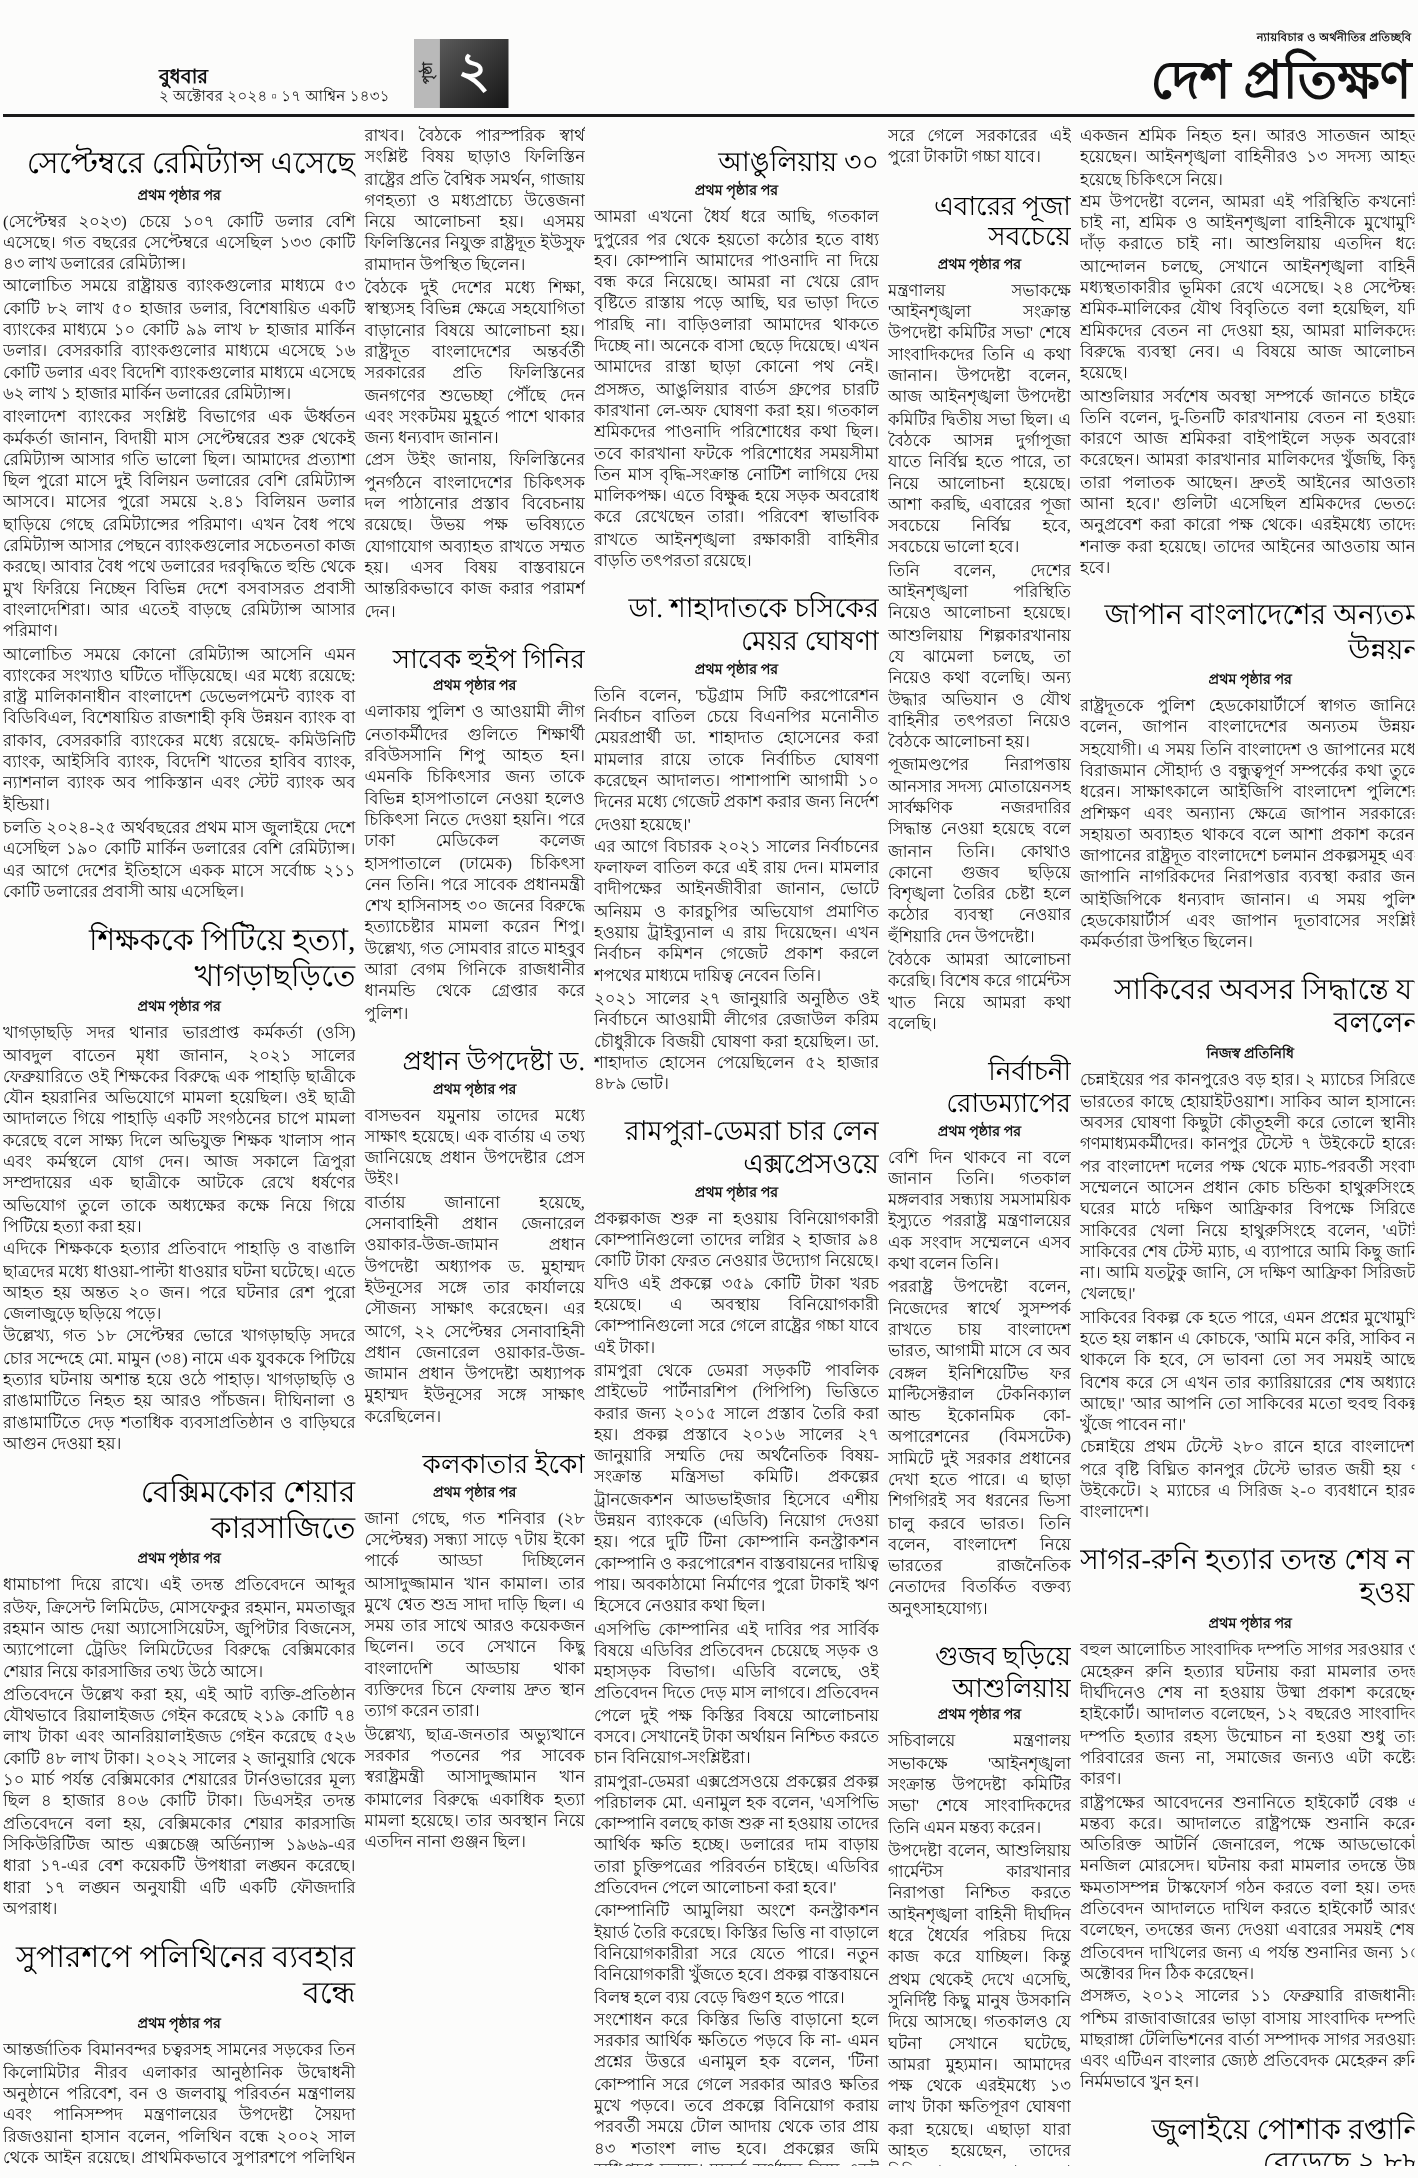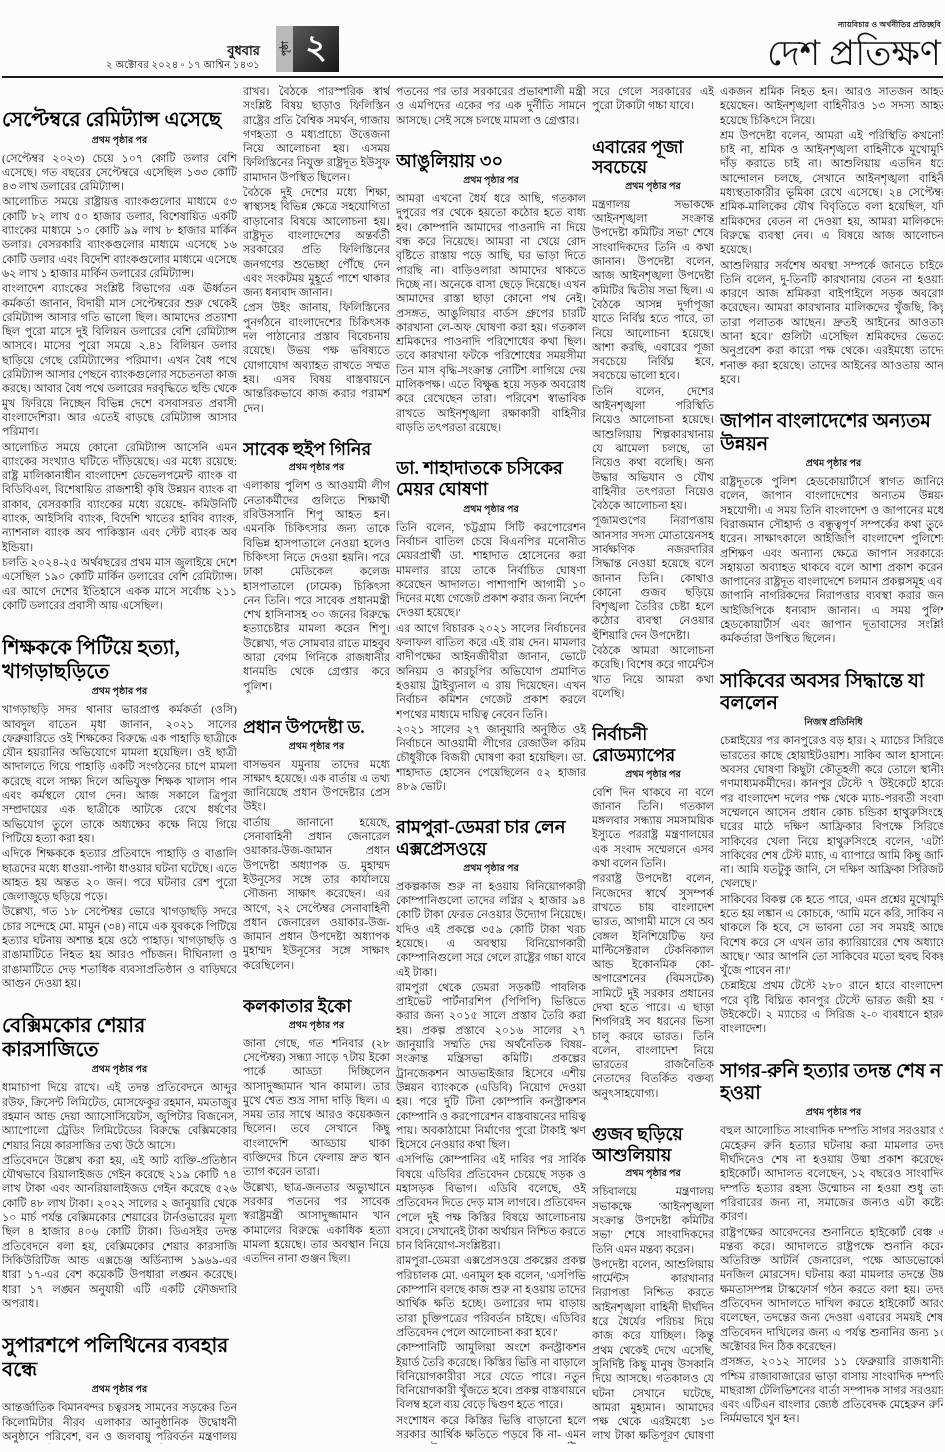--- a/index.html
+++ b/index.html
@@ -9,50 +9,50 @@
     -webkit-font-smoothing:antialiased;
   }
   .page{width:945px;height:1452px;position:relative;box-sizing:border-box;padding:26px 2px 0 2px;}
   
   .page-header{
     display:flex;align-items:flex-end;gap:10px;
     border-bottom:2px solid #1a1a1a;padding:0 2px 4px 2px;height:52px;box-sizing:border-box;
   }
   .hdr-spacer{width:92px;}
   .date-block{
-    text-align:right;line-height:1.15;border-bottom:0;padding-bottom:2px;min-width:150px;margin-top:30px;
+    line-height:1.15;border-bottom:0;padding-bottom:2px;min-width:150px;margin-top:30px;
   }
   .date-day{font-weight:bold;font-size:13px;}
   .date-line{font-size:10px;letter-spacing:.2px;}
   .page-no-wrap{display:flex;align-items:stretch;height:46px;margin-left:6px;}
   .page-word{
     background:#b9b9b9;color:#222;width:17px;display:flex;align-items:center;justify-content:center;
     writing-mode:vertical-rl;transform:rotate(180deg);font-size:9px;font-weight:bold;
   }
   .page-no{
     background:linear-gradient(135deg,#5a5a5a,#151515);color:#fff;width:46px;
     display:flex;align-items:center;justify-content:center;font-size:33px;font-weight:bold;
     font-family:"Liberation Serif",serif;
   }
   .section-title{
     font-size:33px;font-weight:bold;letter-spacing:.5px;white-space:nowrap;line-height:1;
     padding-bottom:2px;
   }
   .masthead-block{margin-left:auto;text-align:right;line-height:1;padding-bottom:1px;}
   .masthead-tagline{font-size:7.5px;font-weight:bold;letter-spacing:.3px;margin-bottom:8px;}
-  .masthead{font-size:35px;font-weight:normal;letter-spacing:0;white-space:nowrap;}
+  .masthead{font-size:35px;font-weight:bold;letter-spacing:0;white-space:nowrap;}
   
   .columns{
     display:grid;grid-template-columns:235px 147px 190px 122px 227px;column-gap:6px;
     padding-top:6px;height:1360px;overflow:hidden;
   }
   .col{overflow:hidden;}
   .story{margin-bottom:4px;}
   .story h2{
-    font-size:20px;font-weight:bold;text-align:left;line-height:1.18;margin:24px 0 1px 0;
+    font-size:20px;font-weight:normal;text-align:right;line-height:1.18;margin:14px 0 1px 0;
     font-family:"Liberation Serif","DejaVu Serif",serif;color:#000;
   }
   .col-2 .story h2,.col-4 .story h2{font-size:17.5px;}
   .col-3 .story h2{font-size:18px;}
   .col-5 .story h2{font-size:19px;}
   .dateline{font-size:9.5px;font-weight:bold;text-align:center;margin:0 0 3px 0;}
   .byline{font-size:9.5px;font-weight:bold;text-align:center;margin:0 0 3px 0;}
   .story p{
     margin:0 0 1px 0;font-size:11px;line-height:1.3;text-align:justify;
     word-break:break-word;color:#161616;
@@ -129,23 +129,20 @@
         </article>
         <article class="story">
           <h2>কলকাতার ইকো</h2>
           <div class="dateline">প্রথম পৃষ্ঠার পর</div>
           <p>জানা গেছে, গত শনিবার (২৮ সেপ্টেম্বর) সন্ধ্যা সাড়ে ৭টায় ইকো পার্কে আড্ডা দিচ্ছিলেন আসাদুজ্জামান খান কামাল। তার মুখে শ্বেত শুভ্র সাদা দাড়ি ছিল। এ সময় তার সাথে আরও কয়েকজন ছিলেন। তবে সেখানে কিছু বাংলাদেশি আড্ডায় থাকা ব্যক্তিদের চিনে ফেলায় দ্রুত স্থান ত্যাগ করেন তারা।</p>
           <p>উল্লেখ্য, ছাত্র-জনতার অভ্যুত্থানে সরকার পতনের পর সাবেক স্বরাষ্ট্রমন্ত্রী আসাদুজ্জামান খান কামালের বিরুদ্ধে একাধিক হত্যা মামলা হয়েছে। তার অবস্থান নিয়ে এতদিন নানা গুঞ্জন ছিল।</p>
         </article>
       </div>
       <div class="col col-3">
         <article class="story">
-          <p>পতনের পর তার সরকারের প্রভাবশালী মন্ত্রী ও এমপিদের একের পর এক দুর্নীতি সামনে আসছে। সেই সঙ্গে চলছে মামলা ও গ্রেপ্তার।</p>
-        </article>
-        <article class="story">
           <h2>আঙুলিয়ায় ৩০</h2>
           <div class="dateline">প্রথম পৃষ্ঠার পর</div>
           <p>আমরা এখনো ধৈর্য ধরে আছি, গতকাল দুপুরের পর থেকে হয়তো কঠোর হতে বাধ্য হব। কোম্পানি আমাদের পাওনাদি না দিয়ে বন্ধ করে নিয়েছে। আমরা না খেয়ে রোদ বৃষ্টিতে রাস্তায় পড়ে আছি, ঘর ভাড়া দিতে পারছি না। বাড়িওলারা আমাদের থাকতে দিচ্ছে না। অনেকে বাসা ছেড়ে দিয়েছে। এখন আমাদের রাস্তা ছাড়া কোনো পথ নেই। প্রসঙ্গত, আঙুলিয়ার বার্ডস গ্রুপের চারটি কারখানা লে-অফ ঘোষণা করা হয়। গতকাল শ্রমিকদের পাওনাদি পরিশোধের কথা ছিল। তবে কারখানা ফটকে পরিশোধের সময়সীমা তিন মাস বৃদ্ধি-সংক্রান্ত নোটিশ লাগিয়ে দেয় মালিকপক্ষ। এতে বিক্ষুব্ধ হয়ে সড়ক অবরোধ করে রেখেছেন তারা। পরিবেশ স্বাভাবিক রাখতে আইনশৃঙ্খলা রক্ষাকারী বাহিনীর বাড়তি তৎপরতা রয়েছে।</p>
         </article>
         <article class="story">
           <h2>ডা. শাহাদাতকে চসিকের মেয়র ঘোষণা</h2>
           <div class="dateline">প্রথম পৃষ্ঠার পর</div>
           <p>তিনি বলেন, 'চট্টগ্রাম সিটি করপোরেশন নির্বাচন বাতিল চেয়ে বিএনপির মনোনীত মেয়রপ্রার্থী ডা. শাহাদাত হোসেনের করা মামলার রায়ে তাকে নির্বাচিত ঘোষণা করেছেন আদালত। পাশাপাশি আগামী ১০ দিনের মধ্যে গেজেট প্রকাশ করার জন্য নির্দেশ দেওয়া হয়েছে।'</p>
           <p>এর আগে বিচারক ২০২১ সালের নির্বাচনের ফলাফল বাতিল করে এই রায় দেন। মামলার বাদীপক্ষের আইনজীবীরা জানান, ভোটে অনিয়ম ও কারচুপির অভিযোগ প্রমাণিত হওয়ায় ট্রাইব্যুনাল এ রায় দিয়েছেন। এখন নির্বাচন কমিশন গেজেট প্রকাশ করলে শপথের মাধ্যমে দায়িত্ব নেবেন তিনি।</p>
           <p>২০২১ সালের ২৭ জানুয়ারি অনুষ্ঠিত ওই নির্বাচনে আওয়ামী লীগের রেজাউল করিম চৌধুরীকে বিজয়ী ঘোষণা করা হয়েছিল। ডা. শাহাদাত হোসেন পেয়েছিলেন ৫২ হাজার ৪৮৯ ভোট।</p>

